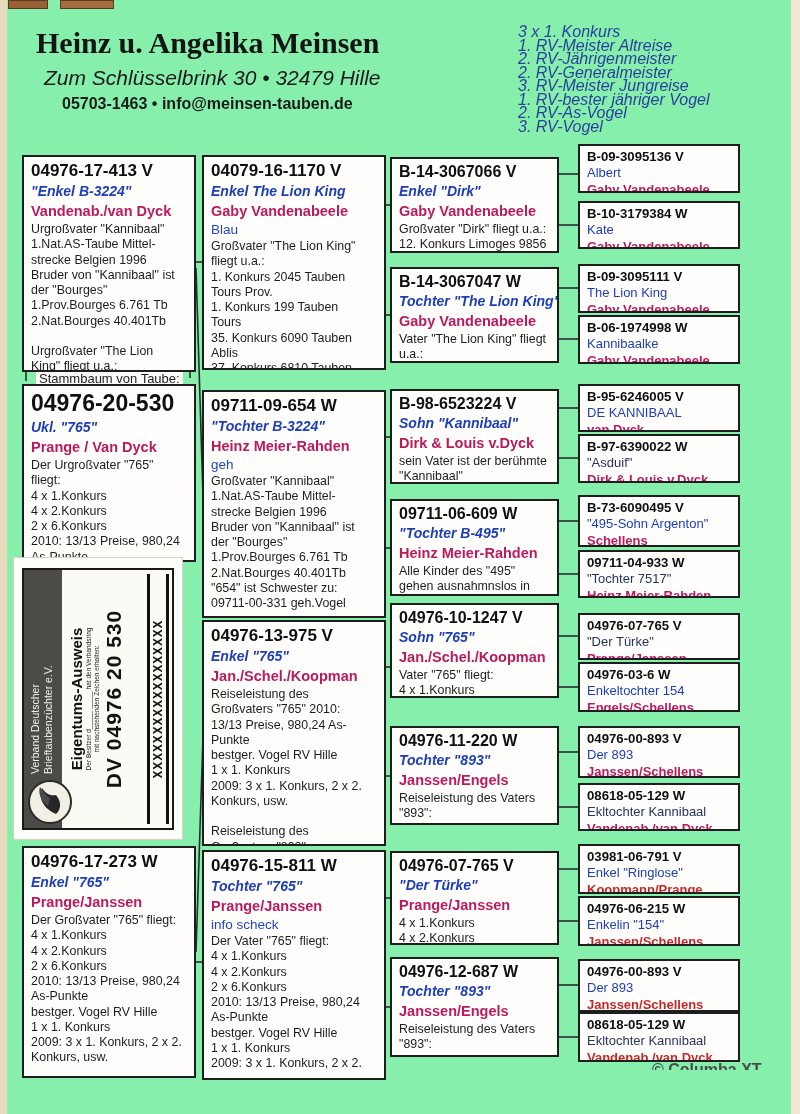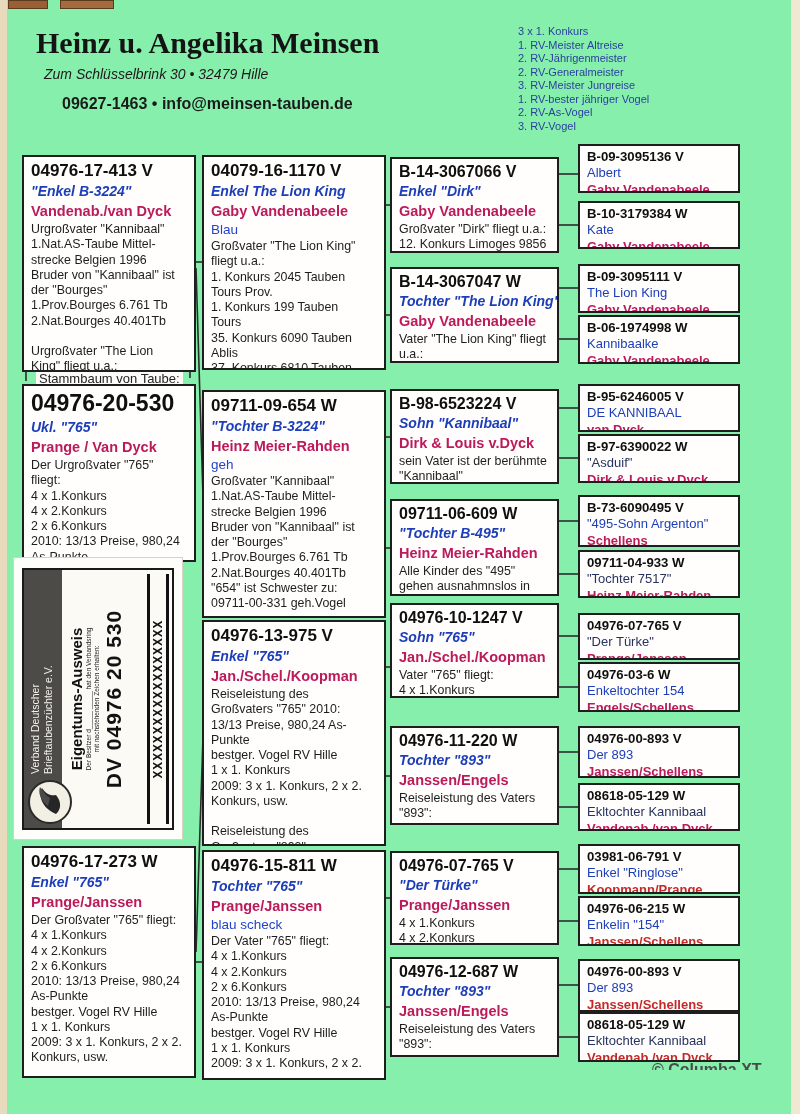--- a/index.html
+++ b/index.html
@@ -3,23 +3,23 @@
 <meta charset="utf-8">
 <style>
   html,body{margin:0;padding:0;background:#cfc8ba;}
   .page{position:relative;width:800px;height:1114px;background:#86efac;overflow:hidden;
         font-family:"Liberation Sans",sans-serif;color:#1d1d1d;}
   .edge-left{position:absolute;left:0;top:0;width:7px;height:100%;background:#e7dabd;}
   .edge-right{position:absolute;right:0;top:0;width:9px;height:100%;background:#f1e8d4;}
   .frag{position:absolute;top:0;height:7px;background:#9a6035;border:1px solid #5c3a1e;}
   .title{position:absolute;left:36px;top:26px;font-family:"Liberation Serif",serif;
          font-weight:bold;font-size:30px;color:#141414;}
-  .addr{position:absolute;left:44px;top:66px;font-style:italic;font-size:14px;color:#1b1b1b;}
+  .addr{position:absolute;left:44px;top:66px;font-style:italic;font-size:21px;color:#1b1b1b;}
   .contact{position:absolute;left:62px;top:95px;font-weight:bold;font-size:16px;color:#1b1b1b;}
-  .ach{position:absolute;left:518px;top:25px;font-size:11px;line-height:13.5px;color:#2b3f9e;}
+  .ach{position:absolute;left:518px;top:25px;font-size:16px;line-height:13.5px;color:#2b3f9e;font-style:italic;}
   .treelabel{position:absolute;left:36px;top:371px;font-size:13px;color:#222;background:#fcfbf7;padding:0 3px;}
   .pbox{position:absolute;background:#fffefc;border:2px solid #1e1e1e;padding:4px 7px;
         box-sizing:border-box;overflow:hidden;}
   .ring{font-weight:bold;font-size:17px;color:#0f0f0f;margin-bottom:2px;white-space:nowrap;}
   .bname{font-weight:bold;font-style:italic;font-size:14px;color:#1c3eb8;margin-bottom:4px;white-space:nowrap;}
   .breeder{font-weight:bold;font-size:14.5px;color:#bb1a5b;margin-bottom:3px;white-space:nowrap;}
   .colorline{font-size:13.5px;color:#2244cc;margin-bottom:2px;}
   .bodytext{font-size:12.4px;color:#1d1d1d;line-height:1.23;white-space:pre-line;}
   .c3 .ring{font-size:16px;}
   .c4{padding:3px 7px;}
@@ -91,21 +91,21 @@
         <line x1="559" y1="1037" x2="578" y2="1037"></line>
       <line x1="26" y1="381" x2="26" y2="371"></line>
         <line x1="26" y1="371" x2="38" y2="371"></line>
       <line x1="190" y1="368" x2="190" y2="378"></line>
         <line x1="178" y1="368" x2="190" y2="368"></line>
     </g>
   </svg>
 
   <div class="title">Heinz u. Angelika Meinsen</div>
   <div class="addr">Zum Schlüsselbrink 30 • 32479 Hille</div>
-  <div class="contact">09627-1463 • info@meinsen-tauben.de</div>
+  <div class="contact">05703-1463 • info@meinsen-tauben.de</div>
   <div class="ach">
     <div>3 x 1. Konkurs</div>
     <div>1. RV-Meister Altreise</div>
     <div>2. RV-Jährigenmeister</div>
     <div>2. RV-Generalmeister</div>
     <div>3. RV-Meister Jungreise</div>
     <div>1. RV-bester jähriger Vogel</div>
     <div>2. RV-As-Vogel</div>
     <div>3. RV-Vogel</div>
   </div>
@@ -223,21 +223,21 @@
 2009: 3 x 1. Konkurs, 2 x 2.
 Konkurs, usw.
 
 Reiseleistung des
 Großvaters "893":</div>
   </div>
   <div class="pbox c2" style="left:202px;top:850px;width:184px;height:230px">
     <div class="ring">04976-15-811 W</div>
     <div class="bname">Tochter "765"</div>
     <div class="breeder">Prange/Janssen</div>
-    <div class="colorline">blau scheck</div>
+    <div class="colorline">info scheck</div>
     <div class="bodytext">Der Vater "765" fliegt:
 4 x 1.Konkurs
 4 x 2.Konkurs
 2 x 6.Konkurs
 2010: 13/13 Preise, 980,24
 As-Punkte
 bestger. Vogel RV Hille
 1 x 1. Konkurs
 2009: 3 x 1. Konkurs, 2 x 2.</div>
   </div>

